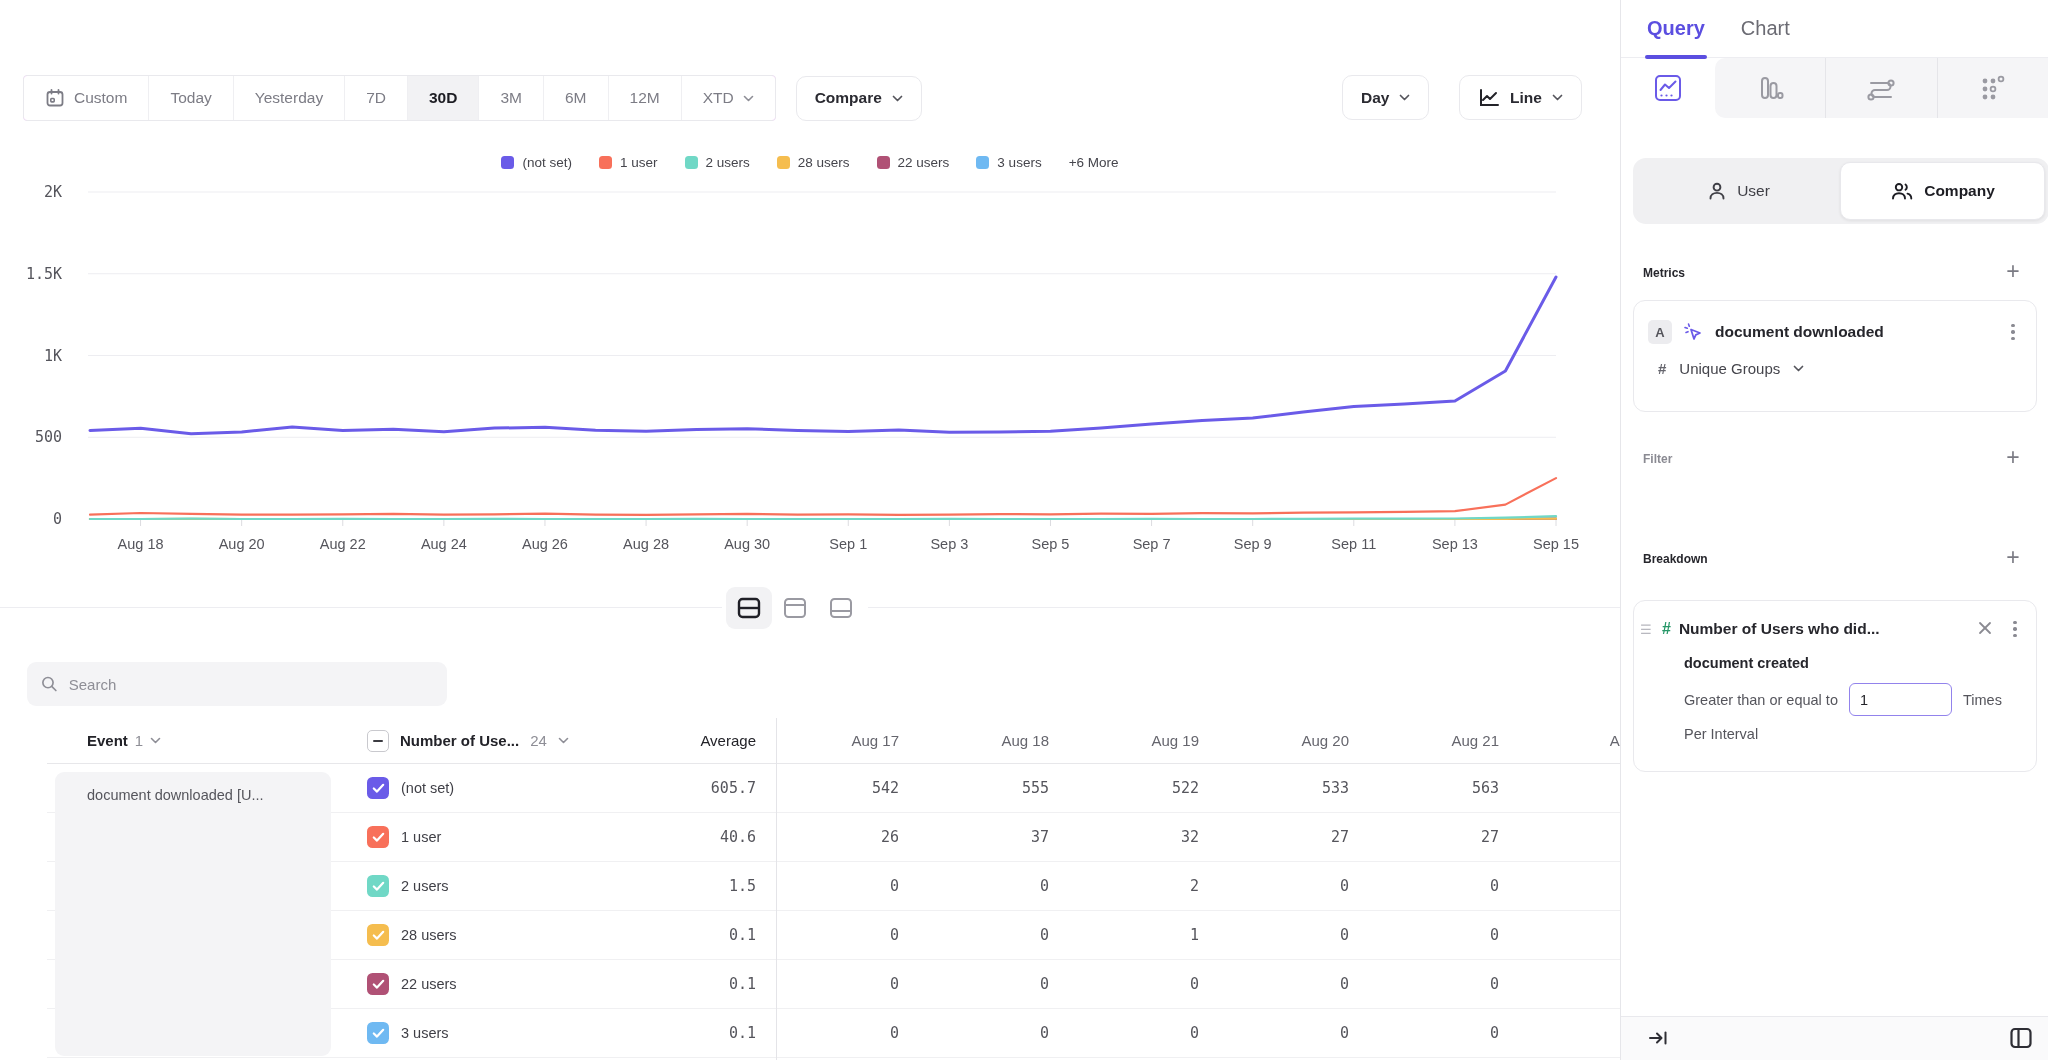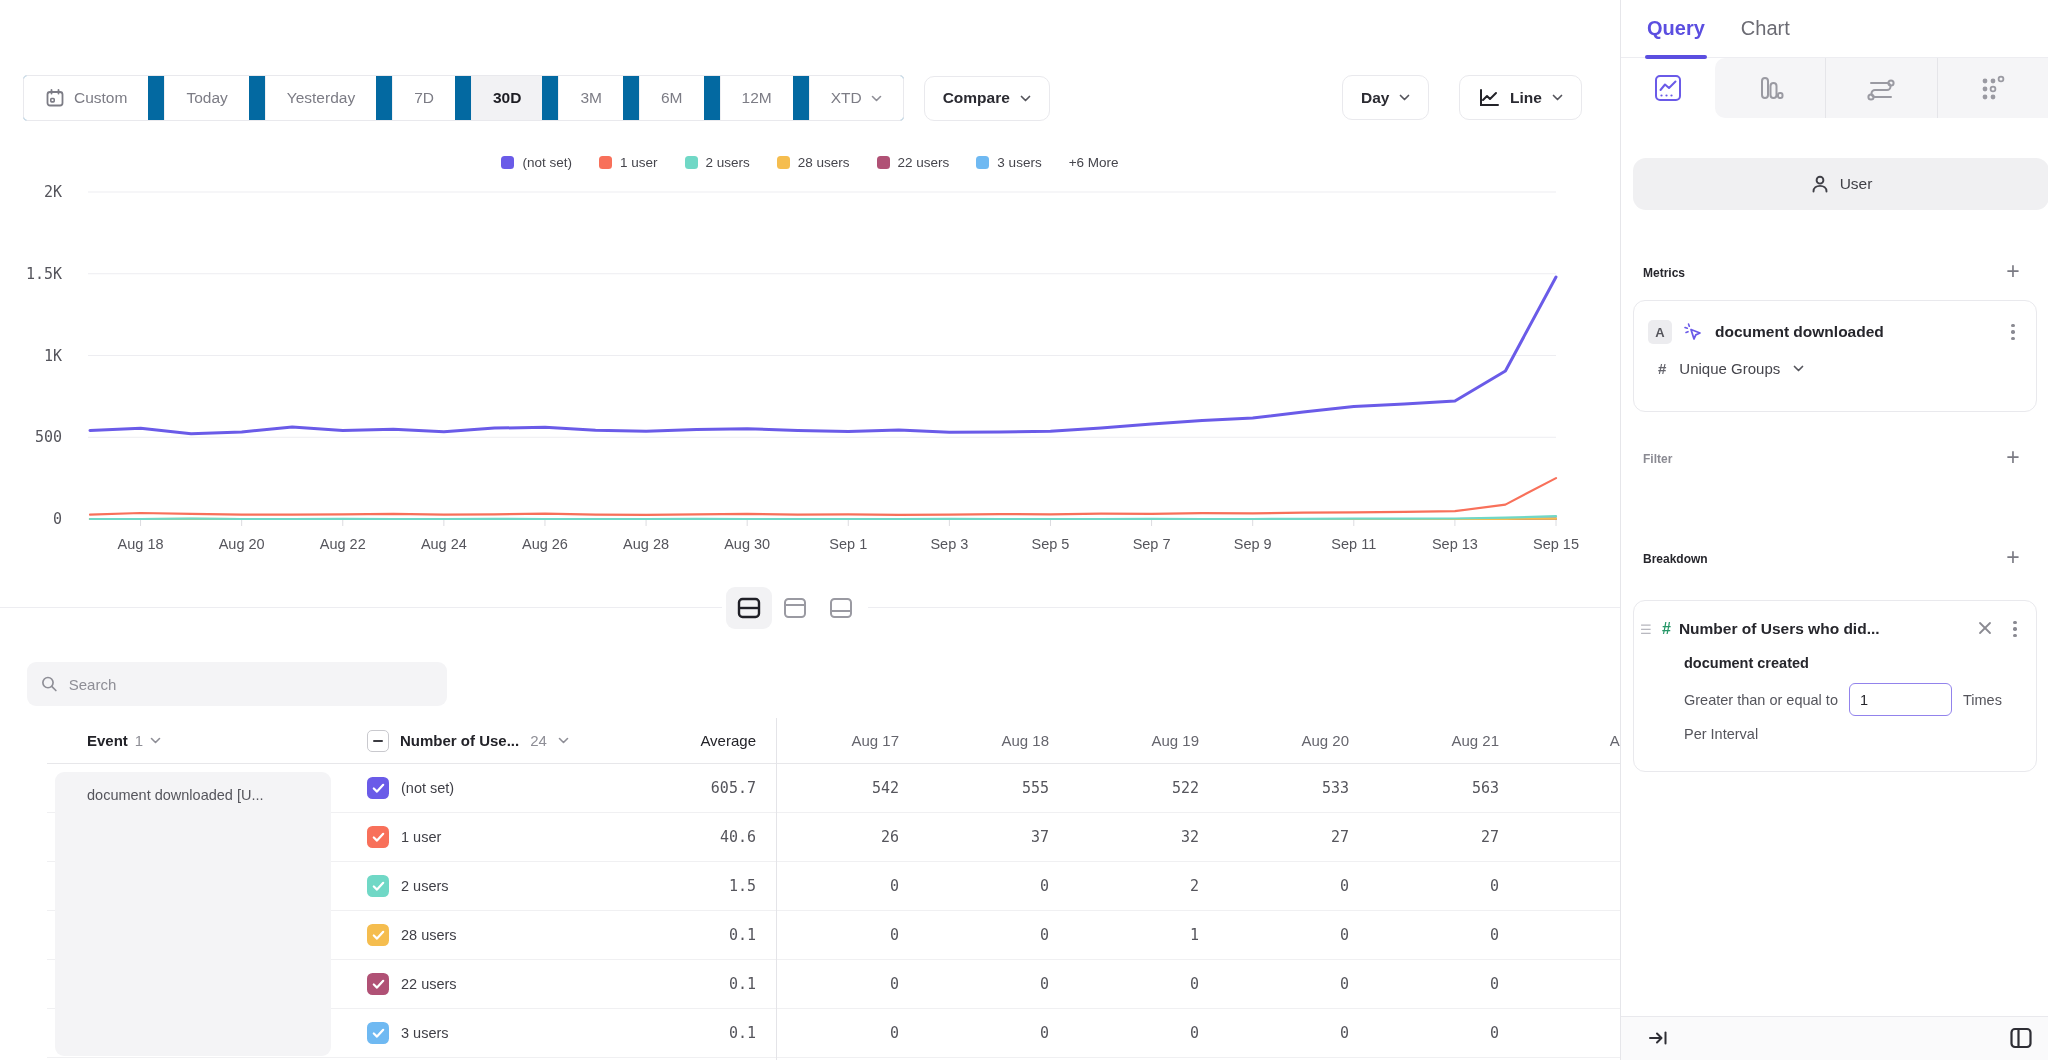--- a/index.html
+++ b/index.html
@@ -4,21 +4,21 @@
 <style>
   * { box-sizing: border-box; margin: 0; padding: 0; }
   html,body { width:2048px; height:1060px; background:#fff; overflow:hidden;
     font-family:"Liberation Sans", sans-serif; color:#232329; }
 
   
   #main { position:absolute; left:0; top:0; width:1620px; height:1060px; }
 
   
   #toolbar { position:absolute; left:23px; top:75px; right:0; height:46px; display:flex; align-items:center; }
-  #range-group { display:inline-flex; border:1px solid #e9e9ed; border-radius:4px; overflow:hidden; background:#0369a1; height:46px;gap:16px; }
+  #range-group { display:inline-flex; border:1px solid #e9e9ed; border-radius:4px; overflow:hidden; background:#f0abfc; height:46px; }
   .range-btn { display:flex; align-items:center; gap:9px; padding:0 21px; background:#fff; border:none;
     border-left:1px solid #efeff2; font:15.5px "Liberation Sans",sans-serif; color:#7c7c85; cursor:pointer; }
   .range-btn:first-child { border-left:none; }
   .range-btn.active { color:#1d1d23; font-weight:700; background:#f2f2f4; }
   .range-btn svg { flex:none; }
   .pill-btn { display:flex; align-items:center; gap:10px; height:45px; padding:0 18px; background:#fff;
     border:1px solid #e9e9ed; border-radius:10px; font:15.5px "Liberation Sans",sans-serif; color:#2a2a31; cursor:pointer;justify-content:flex-end; }
   #compare-btn { margin-left:20px; font-weight:600; }
   #interval-btn { position:absolute; left:1319px; top:0; font-weight:600; }
   #charttype-btn { position:absolute; left:1436px; top:0; font-weight:600; }
@@ -75,21 +75,21 @@
   #rp-tabs { height:58px; border-bottom:1px solid #ededf1; display:flex; align-items:center; padding-left:26px; gap:36px; }
   .rp-tab { font-size:20px; color:#6b6b73; cursor:pointer; position:relative; height:100%; display:flex; align-items:center; }
   .rp-tab.active { color:#5b4ee0; font-weight:700; }
   .rp-tab.active::after { content:""; position:absolute; left:-2px; right:-2px; bottom:-2px; height:4px; background:#5b4ee0; border-radius:3px; }
   #charttype-row { height:60px; display:flex; }
   .ct-tab { width:111px; display:flex; align-items:center; justify-content:center; background:#fff; cursor:pointer; }
   #ct-gray { flex:1; background:#f5f5f7; border-radius:10px 0 0 10px; display:flex; }
   #ct-gray .ct-tab { background:transparent; flex:1; border-left:1px solid #e5e5e9; }
   #ct-gray .ct-tab:first-child { border-left:none; }
 
-  #entity-toggle { position:absolute; left:12px; top:158px; width:416px; height:52px; background:#f0f0f2; border-radius:13px; display:flex; padding:4px; }
+  #entity-toggle { position:absolute; left:12px; top:158px; width:416px; height:66px; background:#f0f0f2; border-radius:13px; display:flex; padding:4px; }
   .ent-opt { flex:1; display:flex; align-items:center; justify-content:center; gap:10px; font-size:15.5px; color:#3f3f46; border-radius:10px; cursor:pointer; }
   .ent-opt.selected { background:#fff; border:1px solid #e8e8ec; box-shadow:0 1px 3px rgba(20,20,30,.08); font-weight:700; color:#1d1d23; }
 
   .sec-head { position:absolute; left:22px; font-size:12px; font-weight:700; color:#26262c; }
   .sec-head.muted { color:#8a8a92; }
   .sec-plus { position:absolute; right:22px; width:26px; height:26px; border:none; background:transparent; color:#7a7a83;
     font-size:23px; font-weight:300; line-height:26px; text-align:center; cursor:pointer; }
 
   .rp-card { position:absolute; left:12px; width:404px; background:#fff; border:1px solid #e9e9ed; border-radius:12px; }
   #metric-card { top:300px; height:112px; }
@@ -482,20 +482,28 @@
   </div>
 
   <div id="entity-toggle">
     <div class="ent-opt">
       <svg width="20" height="20" viewBox="0 0 20 20">
           <circle cx="10" cy="6.2" r="3.4" fill="none" stroke="#3f3f46" stroke-width="1.9"></circle>
           <path d="M3.5 17.5 c0-3.6 2.9-5.6 6.5-5.6 s6.5 2 6.5 5.6" fill="none" stroke="#3f3f46" stroke-width="1.9" stroke-linecap="round"></path>
         </svg>
       <span>User</span>
     </div>
+    <div class="ent-opt selected">
+      <svg width="24" height="20" viewBox="0 0 24 20">
+          <circle cx="9" cy="6.2" r="3.2" fill="none" stroke="#1d1d23" stroke-width="1.9"></circle>
+          <path d="M3 17.5 c0-3.4 2.7-5.3 6-5.3 s6 1.9 6 5.3" fill="none" stroke="#1d1d23" stroke-width="1.9" stroke-linecap="round"></path>
+          <path d="M15.5 3.6 a3.2 3.2 0 0 1 0 5.2 M17.5 12.6 c2.3 0.6 3.8 2.3 3.8 4.9" fill="none" stroke="#1d1d23" stroke-width="1.9" stroke-linecap="round"></path>
+        </svg>
+      <span>Company</span>
+    </div>
   </div>
 
   <div class="sec-head" style="top:266px">Metrics</div>
   <button class="sec-plus" style="top:258px">+</button>
 
   <div class="rp-card" id="metric-card">
     <div class="mc-row1">
       <span class="badge-a">A</span>
       <svg width="21" height="21" viewBox="0 0 21 21">
           <path d="M8 7.5 L17 11 L12.8 12.8 L11 17 Z" fill="none" stroke="#6a5ae8" stroke-width="1.8" stroke-linejoin="round"></path>

